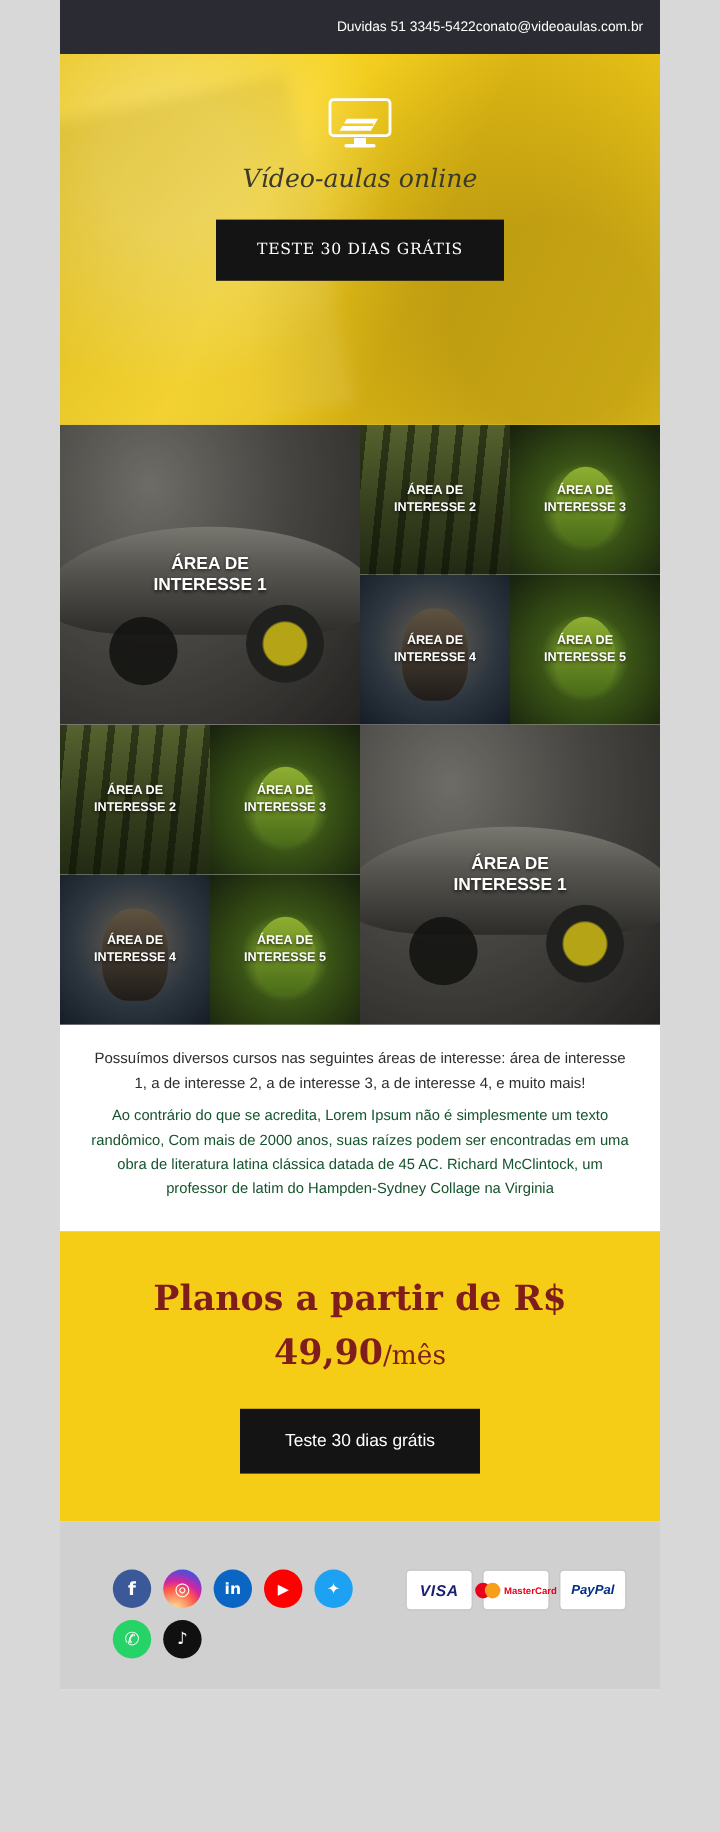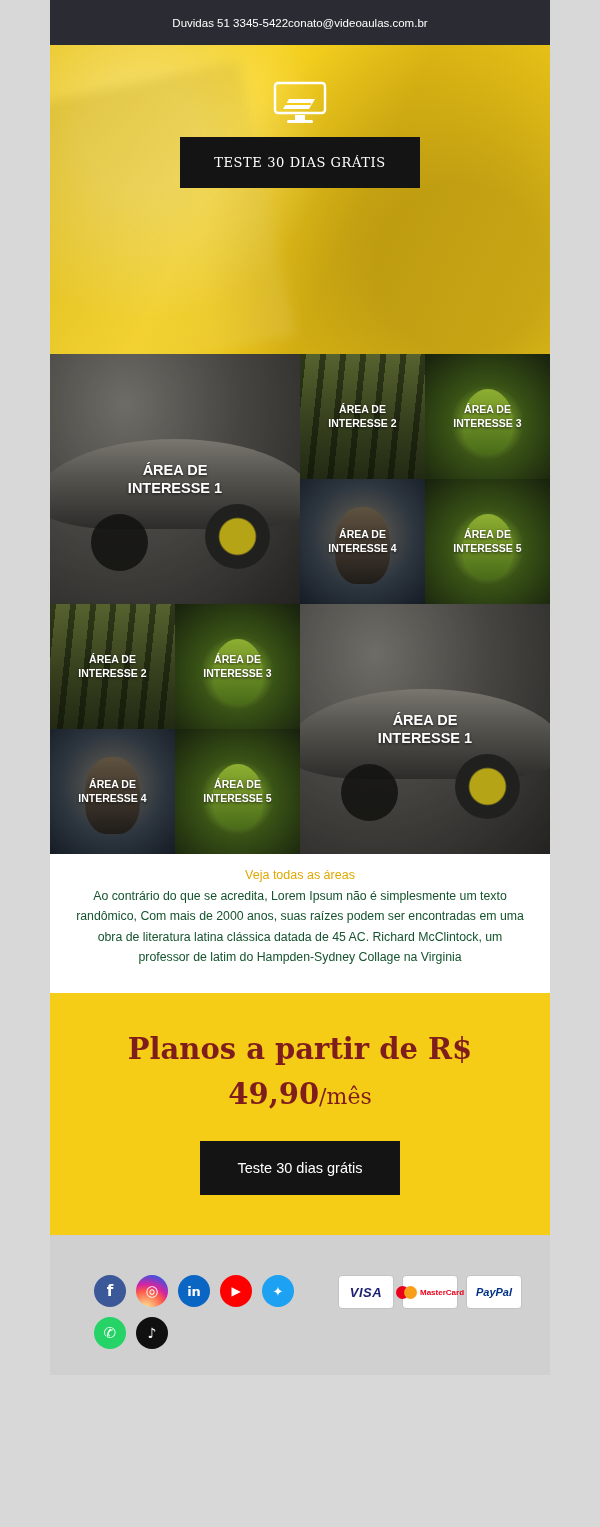--- a/index.html
+++ b/index.html
@@ -20,21 +20,21 @@
     background: #ffffff;
   }
 
   
   .topbar {
     background: #2b2b33;
     color: #ffffff;
     height: 45px;
     display: flex;
     align-items: center;
-    justify-content: center;
+    justify-content: flex-end;
     padding: 0 14px;
     font-size: 11.5px;
   }
   .topbar span { color: #ffffff; }
 
   
   .hero {
     position: relative;
     background: #f5cc16;
     height: 309px;
@@ -321,20 +321,21 @@
       <div class="hero-inner">
         <div class="logo-mark">
           <svg width="62" height="46" viewBox="0 0 62 46">
             <rect x="6" y="4" width="50" height="30" rx="3" fill="none" stroke="#ffffff" stroke-width="2.4"></rect>
             <path d="M14 30 L40 30 L46 20 L20 20 Z" fill="#ffffff"></path>
             <path d="M16 25 L42 25" stroke="#f5cc16" stroke-width="2"></path>
             <rect x="26" y="36" width="10" height="5" fill="#ffffff"></rect>
             <rect x="18" y="41" width="26" height="3" rx="1.5" fill="#ffffff"></rect>
           </svg>
         </div>
+        <h2>Vídeo-aulas online</h2>
         <button class="hero-cta">TESTE 30 DIAS GRÁTIS</button>
       </div>
     </div>
 
     <div class="collage">
 
       <div class="collage-row">
         <div class="tile big" style="width:250px;height:250px;">
           <div class="art art-car"></div>
           <div class="shade"></div>
@@ -396,21 +397,23 @@
           </div>
         </div>
         <div class="tile big" style="width:250px;height:250px;">
           <div class="art art-car"></div>
           <div class="shade"></div>
           <div class="label">ÁREA DE<br>INTERESSE 1</div>
         </div>
       </div>
     </div>
 
-    <a class="link-areas" href="#">Veja todas as áreas</a>
+    <div class="body-sec">
+      <p>Possuímos diversos cursos nas seguintes áreas de interesse: área de interesse 1, a de interesse 2, a de interesse 3, a de interesse 4, e muito mais!</p>
+    </div>
 
     <div class="about-text">Ao contrário do que se acredita, Lorem Ipsum não é simplesmente um texto randômico, Com mais de 2000 anos, suas raízes podem ser encontradas em uma obra de literatura latina clássica datada de 45 AC. Richard McClintock, um professor de latim do Hampden-Sydney Collage na Virginia</div>
 
     <div class="pricing">
       <h3><span>Planos a partir de R$ 49,90</span><span class="per">/mês</span></h3>
       <button class="price-cta">Teste 30 dias grátis</button>
     </div>
 
     <div class="footer">
 

